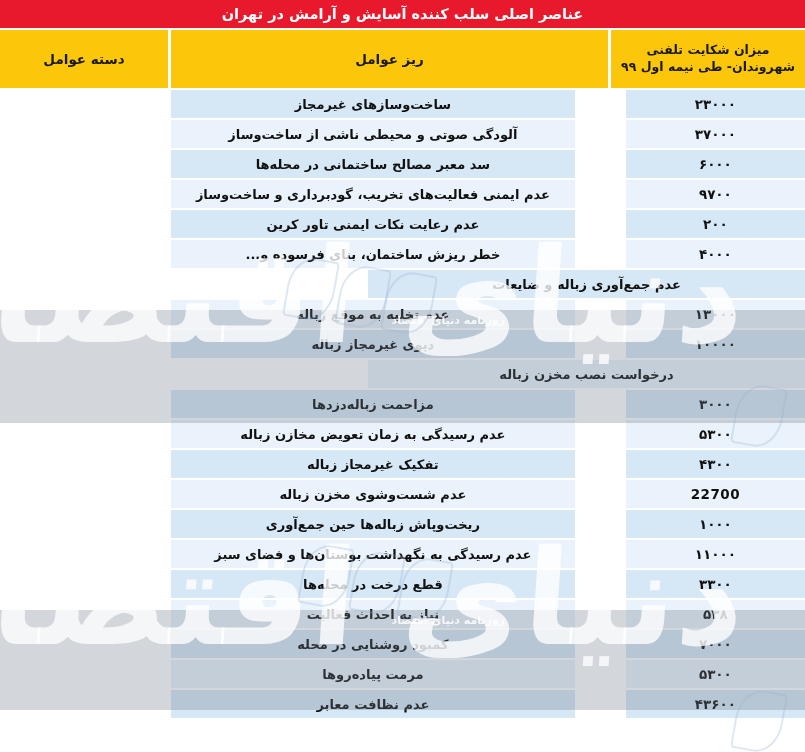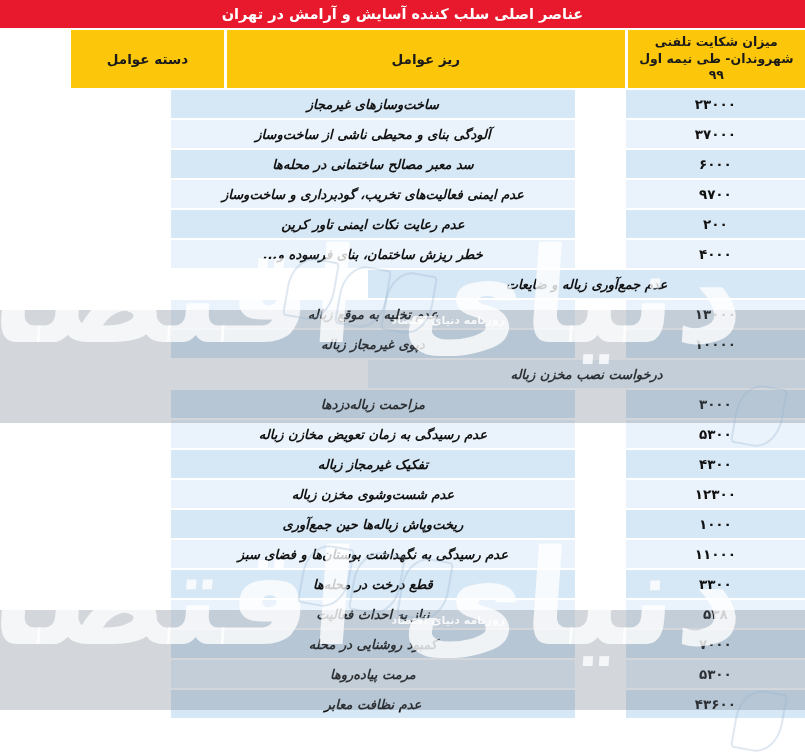--- a/index.html
+++ b/index.html
@@ -37,21 +37,21 @@
     justify-content: center;
     letter-spacing: 0px;
     box-sizing: border-box;
   }
 
   
   .head-row {
     position: absolute;
     top: 30px;
     right: 0;
-    width: 734px;
+    width: 805px;
     height: 58px;
     display: flex;
     flex-direction: row;
     gap: 3px;
     box-sizing: border-box;
   }
   .head-cell {
     background: #fcc70a;
     color: #1a1a1a;
     font-size: 13.5px;
@@ -118,21 +118,20 @@
   }
   .row .cell-factor {
     width: 437px;
     display: flex;
     align-items: center;
     justify-content: center;
     font-size: 13px;
     font-weight: bold;
     color: #111111;
     box-sizing: border-box;
-    font-style: italic;
   }
   .row .cell-count {
     width: 194px;
     display: flex;
     align-items: center;
     justify-content: center;
     font-size: 13.5px;
     font-weight: bold;
     color: #111111;
     box-sizing: border-box;
@@ -213,21 +212,21 @@
 
   <div class="body-wrap">
     <div class="grid">
       <div class="col-rows" id="rows-host">
           <div class="row shade-a">
             <div class="cell-count">۲۳۰۰۰</div>
             <div class="cell-factor">ساخت‌وسازهای غیرمجاز</div>
           </div>
           <div class="row shade-b">
             <div class="cell-count">۳۷۰۰۰</div>
-            <div class="cell-factor">آلودگی بنای و محیطی ناشی از ساخت‌وساز</div>
+            <div class="cell-factor">آلودگی صوتی و محیطی ناشی از ساخت‌وساز</div>
           </div>
           <div class="row shade-a">
             <div class="cell-count">۶۰۰۰</div>
             <div class="cell-factor">سد معبر مصالح ساختمانی در محله‌ها</div>
           </div>
           <div class="row shade-b">
             <div class="cell-count">۹۷۰۰</div>
             <div class="cell-factor">عدم ایمنی فعالیت‌های تخریب، گودبرداری و ساخت‌وساز</div>
           </div>
           <div class="row shade-a">
@@ -258,21 +257,21 @@
           </div>
           <div class="row shade-b">
             <div class="cell-count">۵۳۰۰</div>
             <div class="cell-factor">عدم رسیدگی به زمان تعویض مخازن زباله</div>
           </div>
           <div class="row shade-a">
             <div class="cell-count">۴۳۰۰</div>
             <div class="cell-factor">تفکیک غیرمجاز زباله</div>
           </div>
           <div class="row shade-b">
-            <div class="cell-count">۱۲۳۰۰</div>
+            <div class="cell-count">22700</div>
             <div class="cell-factor">عدم شست‌وشوی مخزن زباله</div>
           </div>
           <div class="row shade-a">
             <div class="cell-count">۱۰۰۰</div>
             <div class="cell-factor">ریخت‌وپاش زباله‌ها حین جمع‌آوری</div>
           </div>
           <div class="row shade-b">
             <div class="cell-count">۱۱۰۰۰</div>
             <div class="cell-factor">عدم رسیدگی به نگهداشت بوستان‌ها و فضای سبز</div>
           </div>

